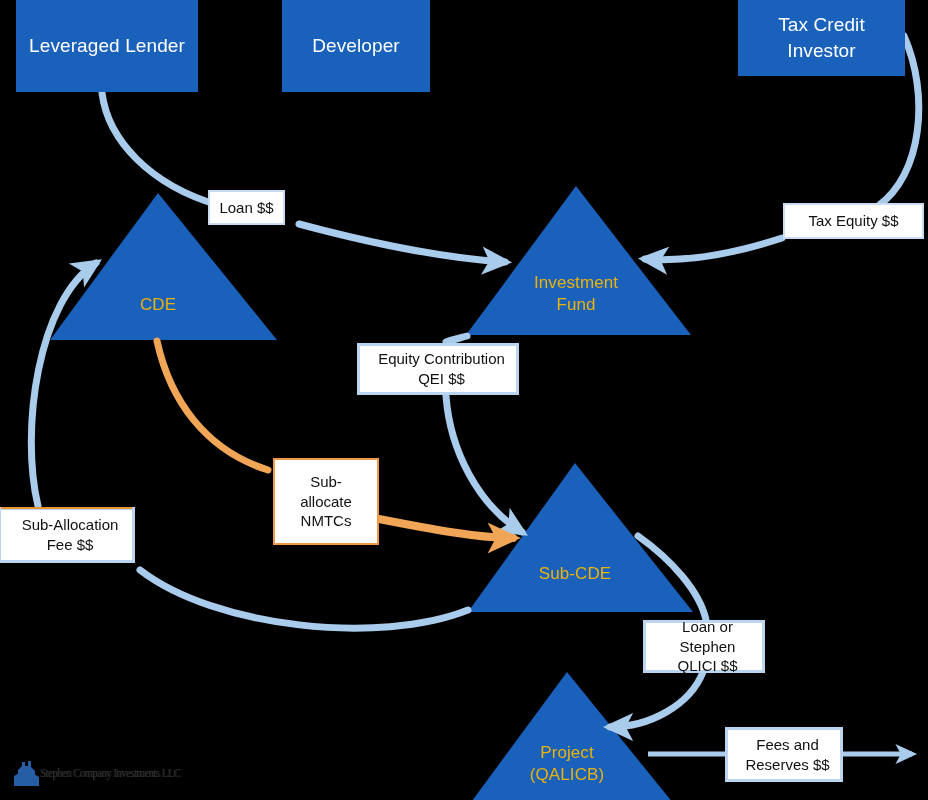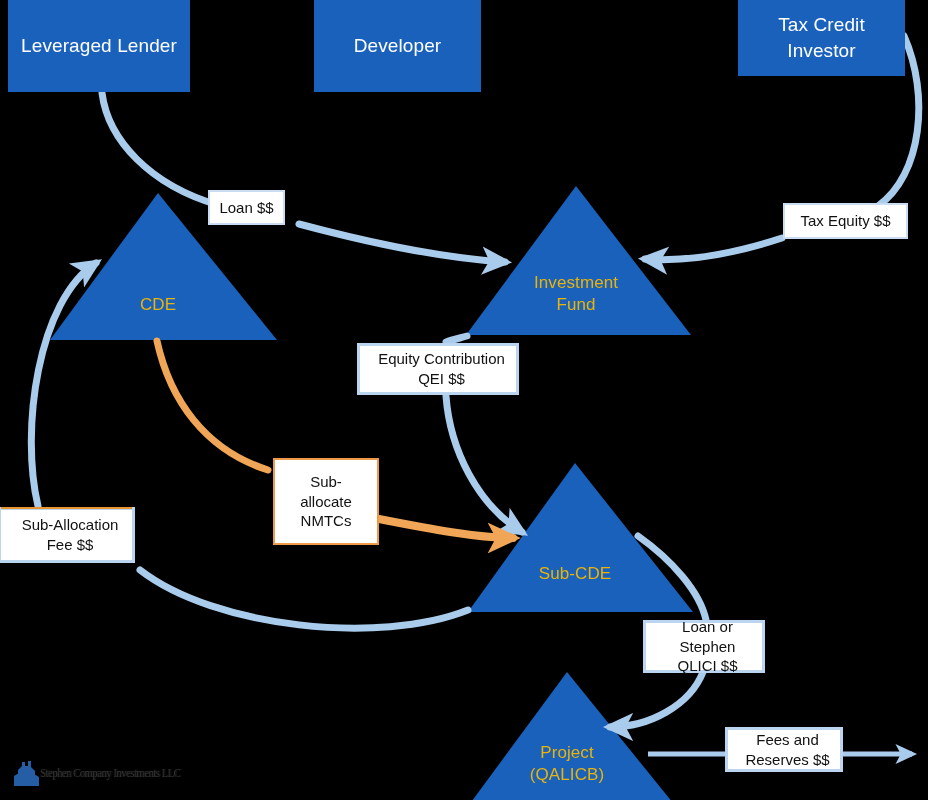--- a/index.html
+++ b/index.html
@@ -149,25 +149,25 @@
 
     <path d="M 638,536 C 672,560 700,592 706,620" fill="none" stroke="#A9CBEC" stroke-width="7" stroke-linecap="round"></path>
 
     <path d="M 703,672 C 690,705 650,727 610,727" fill="none" stroke="#A9CBEC" stroke-width="7" stroke-linecap="round" marker-end="url(#arrowBlue)"></path>
 
     <path d="M 648,754 L 726,754" fill="none" stroke="#A9CBEC" stroke-width="5" stroke-linecap="butt"></path>
 
     <path d="M 843,754 L 912,754" fill="none" stroke="#A9CBEC" stroke-width="5" stroke-linecap="butt" marker-end="url(#arrowBlue)"></path>
   </svg>
 
-  <div class="entity-box" style="left:8px; top:-1px; width:182px; height:93px;">
+  <div class="entity-box" style="left:16px; top:-1px; width:182px; height:93px;">
     <span>Leveraged Lender</span>
   </div>
 
-  <div class="entity-box" style="left:282px; top:-1px; width:167px; height:93px;margin-left:32px;">
+  <div class="entity-box" style="left:282px; top:-1px; width:148px; height:93px;">
     <span>Developer</span>
   </div>
 
   <div class="entity-box" style="left:738px; top:-1px; width:167px; height:77px; flex-direction:column;">
     <span>Tax Credit</span>
     <span>Investor</span>
   </div>
 
   <div class="tri-label" style="left:108px; top:294px; width:100px;">
     <span>CDE</span>
@@ -184,21 +184,21 @@
 
   <div class="tri-label" style="left:497px; top:742px; width:140px;">
     <div>Project</div>
     <div>(QALICB)</div>
   </div>
 
   <div class="label-box thin-edge" style="left:208px; top:190px; width:77px; height:35px;">
     <span>Loan $$</span>
   </div>
 
-  <div class="label-box thin-edge" style="left:783px; top:203px; width:125px; height:36px;">
+  <div class="label-box thin-edge" style="left:783px; top:203px; width:141px; height:36px;">
     <span>Tax Equity $$</span>
   </div>
 
   <div class="label-box blue-edge" style="left:357px; top:343px; width:162px; height:52px; flex-direction:column;">
     <span>Equity Contribution</span>
     <span>QEI $$</span>
   </div>
 
   <div class="label-box orange-edge" style="left:273px; top:458px; width:106px; height:87px; flex-direction:column;">
     <span>Sub-</span>
@@ -210,21 +210,21 @@
     <span class="orange-top"></span>
     <span>Sub-Allocation</span>
     <span>Fee $$</span>
   </div>
 
   <div class="label-box blue-edge" style="left:643px; top:620px; width:122px; height:53px; flex-direction:column;">
     <span>Loan or Stephen</span>
     <span>QLICI $$</span>
   </div>
 
-  <div class="label-box blue-edge" style="left:725px; top:727px; width:118px; height:45px; flex-direction:column;">
+  <div class="label-box blue-edge" style="left:725px; top:727px; width:118px; height:55px; flex-direction:column;">
     <span>Fees and</span>
     <span>Reserves $$</span>
   </div>
 
   <div id="watermark">
     <svg width="26" height="30" viewBox="0 0 26 30">
       <path d="M4,28 L4,12 L8,8 L8,4 L11,4 L11,8 L14,8 L14,3 L17,3 L17,9 L21,13 L21,28 Z" fill="#2D6FC4"></path>
       <path d="M0,28 L0,18 L5,15 L5,28 Z" fill="#2D6FC4"></path>
       <path d="M20,28 L20,16 L25,19 L25,28 Z" fill="#2D6FC4"></path>
     </svg>

